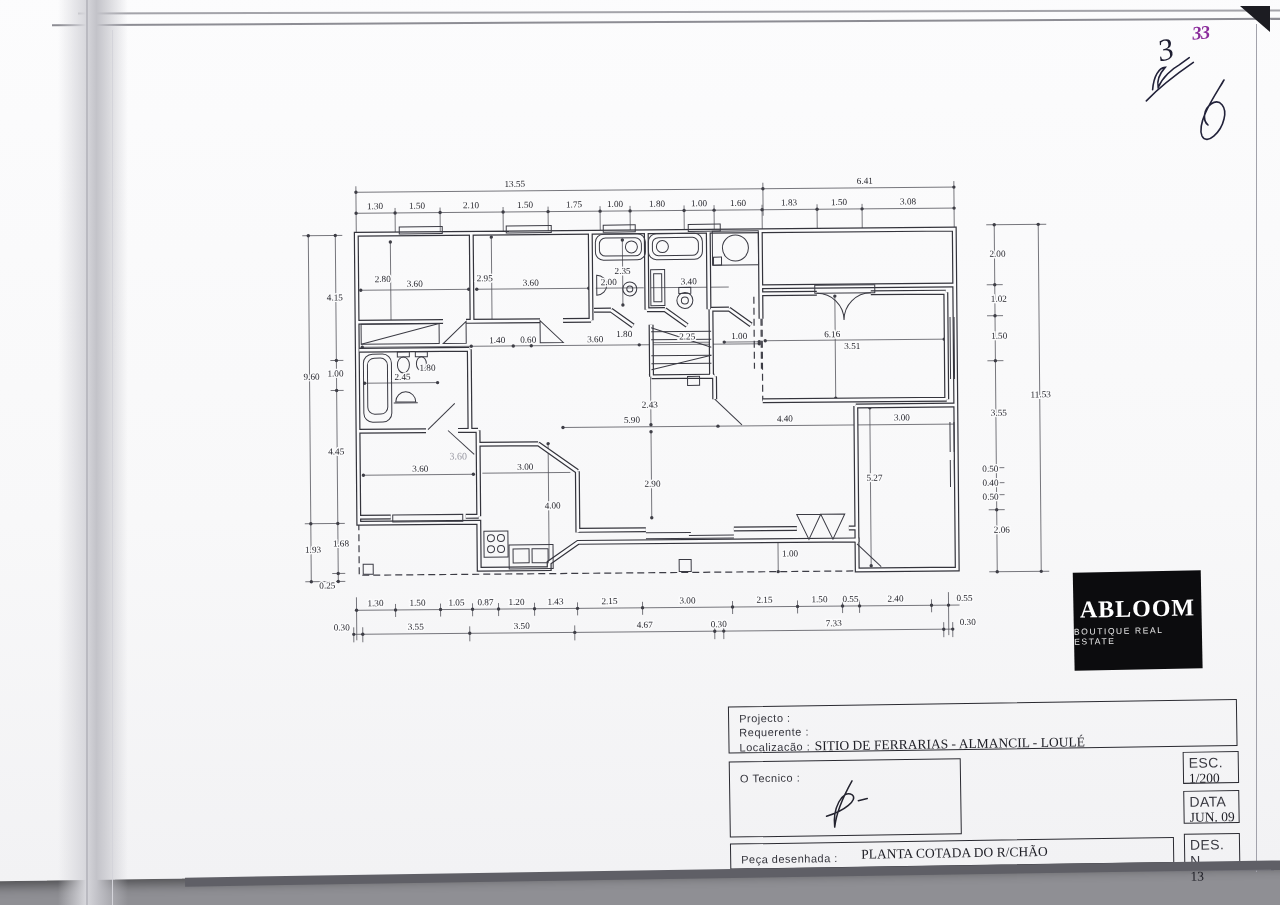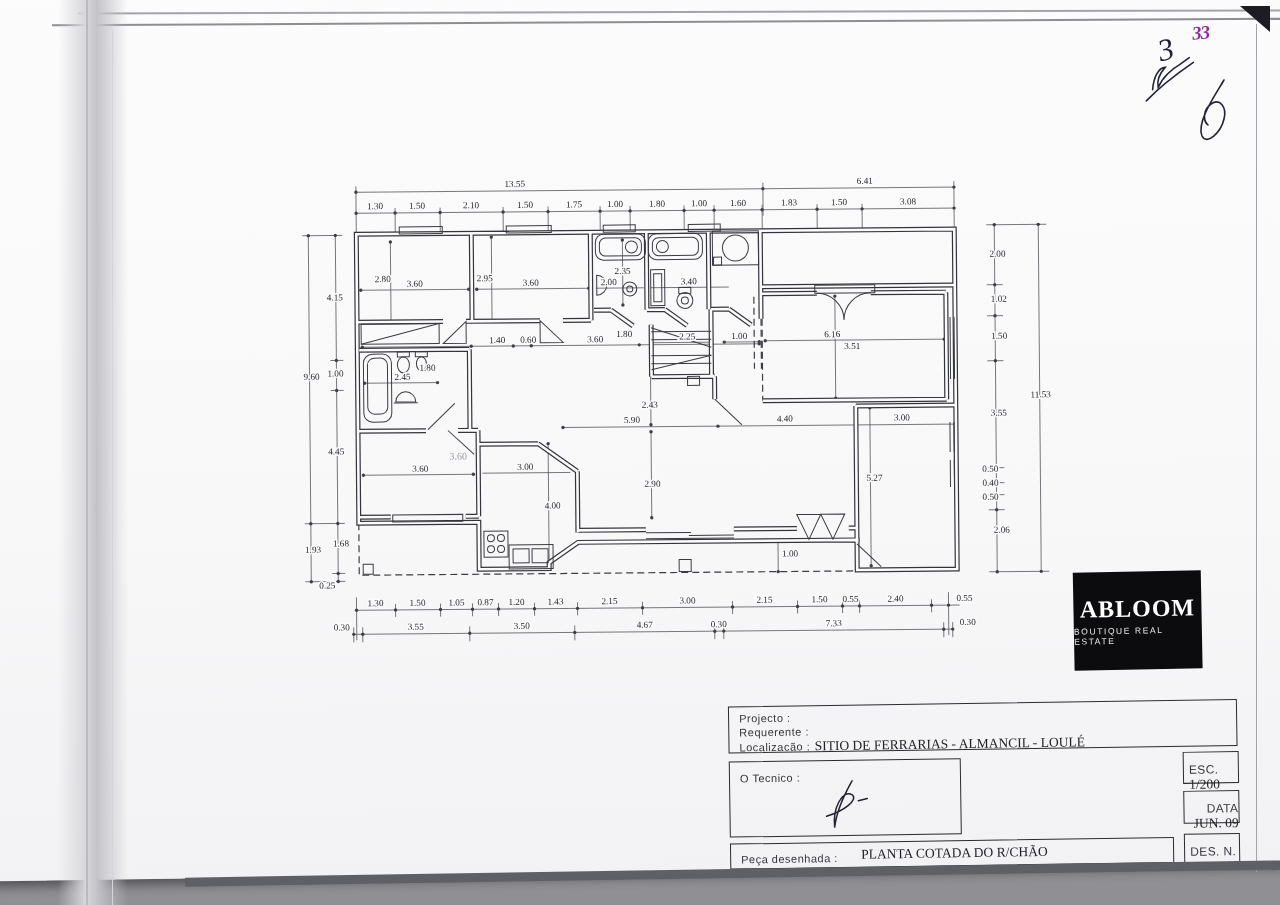--- a/index.html
+++ b/index.html
@@ -29,27 +29,27 @@
     border-top:26px solid #1c1c22;border-left:30px solid transparent;}
   .under-shadow{position:absolute;left:185px;top:869px;width:1100px;height:9px;background:#5f5f66;transform:rotate(-0.9deg);}
 
   
   .plan{position:absolute;left:300px;top:170px;}
 
   
   .tb{position:absolute;border:1.6px solid #2a2a31;color:#24242b;}
   .tb-label{font-size:11px;letter-spacing:.5px;color:#33333b;}
   .tb-serif{font-family:"Liberation Serif", serif;font-size:13.5px;color:#1f1f26;}
-  .tb-small{font-size:12px;letter-spacing:.4px;color:#3a3a42;margin-top:8px;}
+  .tb-small{font-size:14px;letter-spacing:.4px;color:#3a3a42;}
   .tb-group{transform:rotate(-0.35deg);transform-origin:980px 790px;}
   .box-info{left:726px;top:706px;width:509px;height:47px;padding:4px 0 0 10px;box-sizing:border-box;}
   .box-info .row{height:14px;line-height:14px;}
   .box-tecnico{left:726px;top:761px;width:232px;height:76px;padding:6px 0 0 10px;box-sizing:border-box;}
   .box-esc{left:1180px;top:758px;width:56px;height:32px;padding:2px 0 0 5px;box-sizing:border-box;}
-  .box-data{left:1180px;top:797px;width:56px;height:33px;padding:2px 0 8px 5px;box-sizing:border-box;text-align:right;}
+  .box-data{left:1180px;top:797px;width:56px;height:33px;padding:2px 0 8px 5px;box-sizing:border-box;}
   .box-des{left:1180px;top:840px;width:56px;height:31px;padding:2px 0 0 5px;box-sizing:border-box;}
   .box-peca{left:726px;top:843px;width:444px;height:26px;padding:5px 0 0 10px;box-sizing:border-box;}
   .peca-value{position:absolute;left:130px;top:4px;}
 
   
   .logo{position:absolute;left:1072px;top:576px;width:128px;height:98px;background:#0c0c0e;
     display:flex;flex-direction:column;align-items:center;justify-content:center;transform:rotate(-0.6deg);}
   .logo-name{font-family:"Liberation Serif", serif;font-weight:bold;color:#fff;font-size:24px;letter-spacing:1px;}
   .logo-tag{color:#e8e8e8;font-size:8.5px;letter-spacing:1.6px;margin-top:3px;}
 
@@ -442,21 +442,21 @@
       <div class="tb-serif">1/200</div>
     </div>
 
     <div class="tb box-data">
       <div class="tb-small">DATA</div>
       <div class="tb-serif">JUN. 09</div>
     </div>
 
     <div class="tb box-des">
       <div class="tb-small">DES.  N.</div>
-      <div class="tb-serif" style="text-align:right">13</div>
+      <div class="tb-serif" style="text-align:left">13</div>
     </div>
 
     <div class="tb box-peca">
       <span class="tb-label">Peça  desenhada  :</span>
       <span class="tb-serif peca-value">PLANTA COTADA DO R/CHÃO</span>
     </div>
   </div>
 
   <div class="logo">
     <div class="logo-name">ABLOOM</div>

